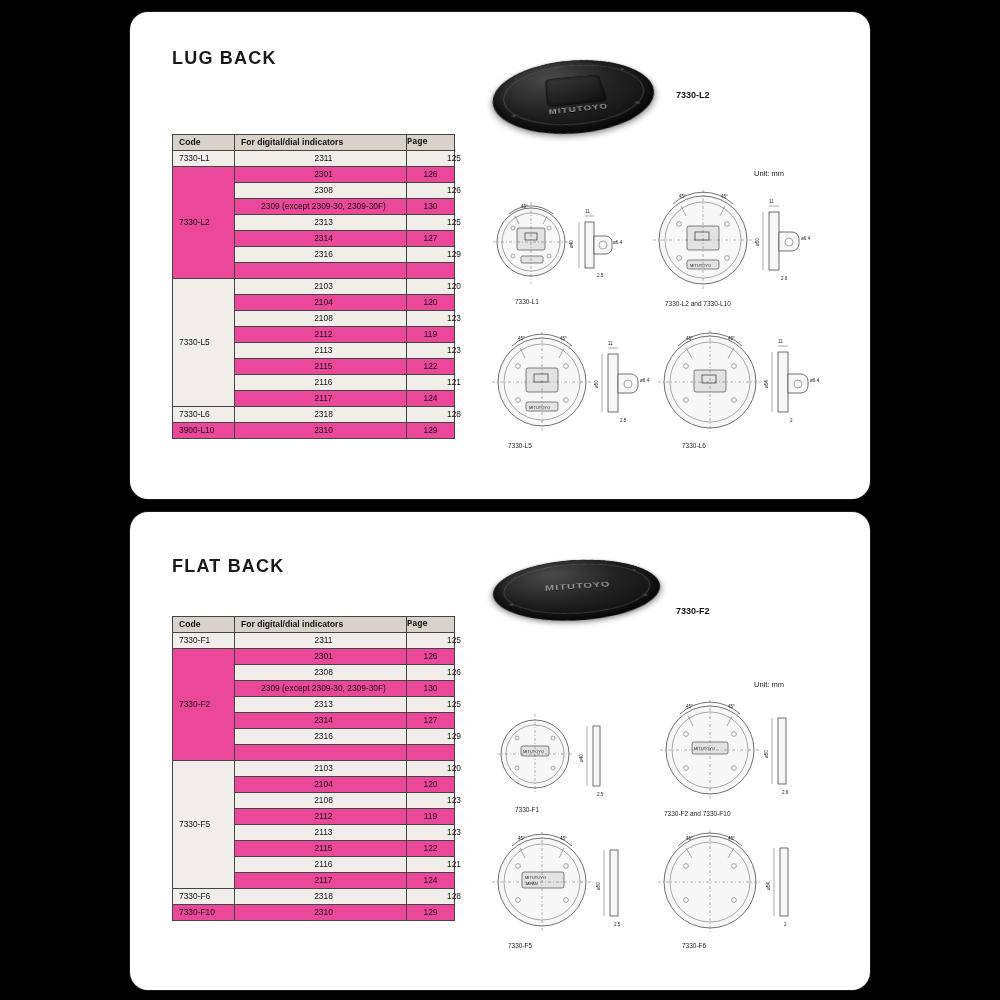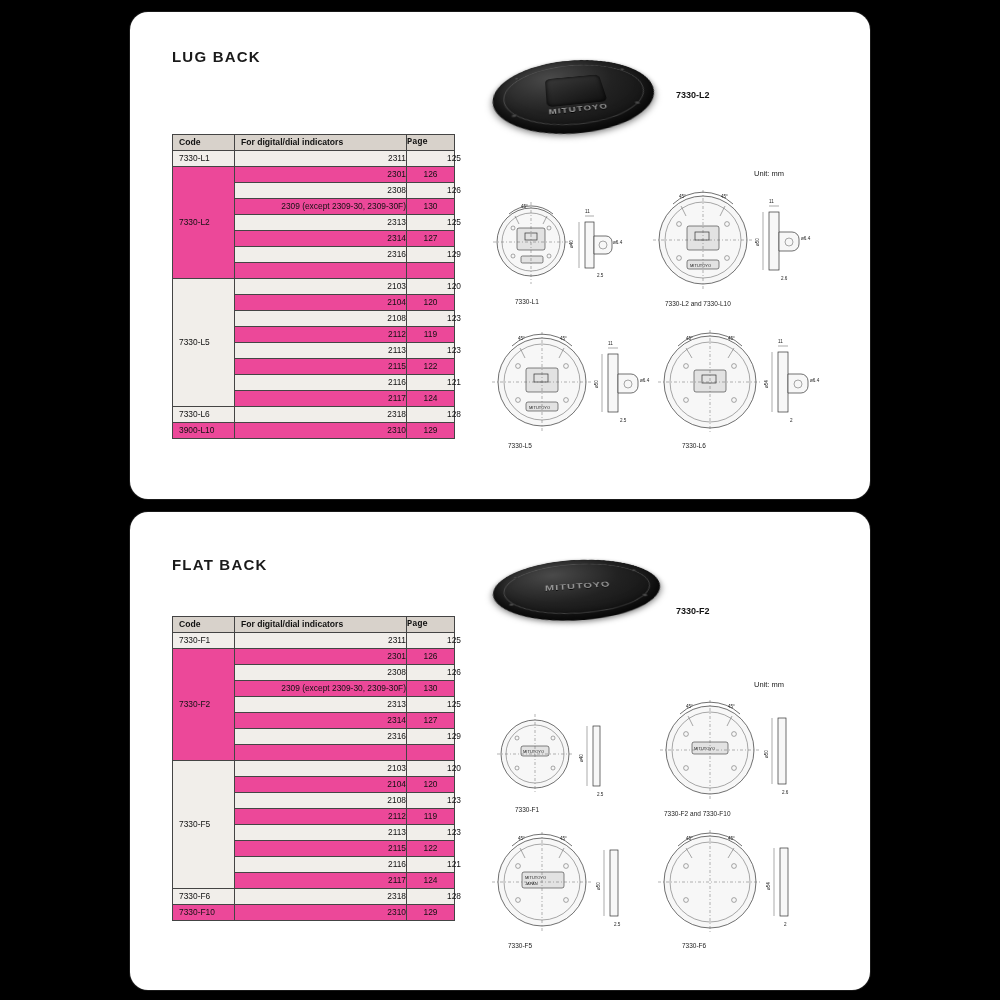--- a/index.html
+++ b/index.html
@@ -24,21 +24,21 @@
     border-radius: 18px;
     box-shadow: 0 0 0 1px #1a1a1a;
   }
   #card-lug { top: 12px; width: 740px; height: 487px; }
   #card-flat { top: 512px; width: 740px; height: 478px; }
 
   .section-title {
     position: absolute;
     left: 42px;
     top: 36px;
-    font-size: 15px;
+    font-size: 18px;
     font-weight: bold;
     letter-spacing: 1.2px;
     color: #1a1a1a;
     font-family: "Liberation Sans", sans-serif;
   }
   #card-flat .section-title { top: 36px; margin-top: 8px; }
 
   
   .tbl-wrap {
     position: absolute;
@@ -73,21 +73,21 @@
   col.c-ind  { width: 172px; }
   col.c-page { width: 48px; }
 
   .cell-code {
     text-align: left;
     padding-left: 6px !important;
     font-weight: bold;
     vertical-align: middle;
   }
   .cell-ind {
-    text-align: right;
+    text-align: center;
     padding-left: 6px !important;
   }
   .cell-page {
     text-align: center;
   }
   th.h-code { padding-left: 6px !important; }
   th.h-ind  { padding-left: 6px !important; }
   th.h-page { text-align: center; font-family: Liberation Mono, monospace; }
 
   tr.alt td { background: #f1eeea; padding-left: 40px; }

